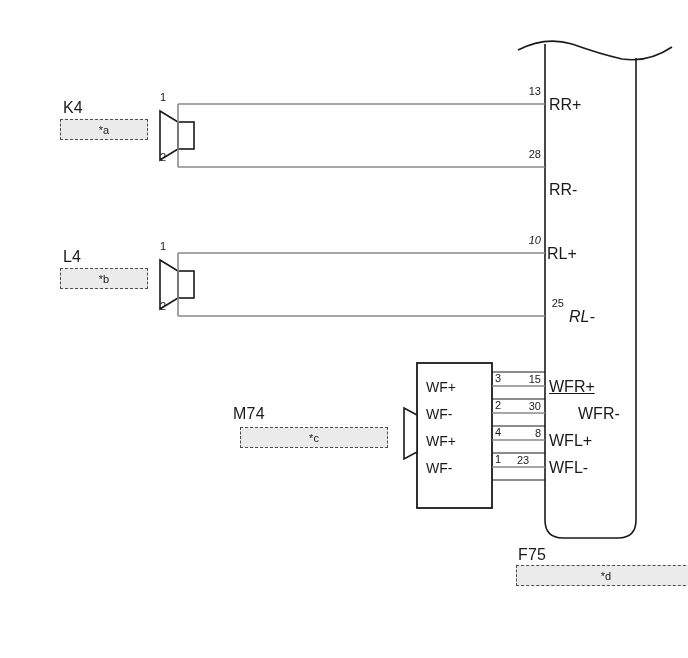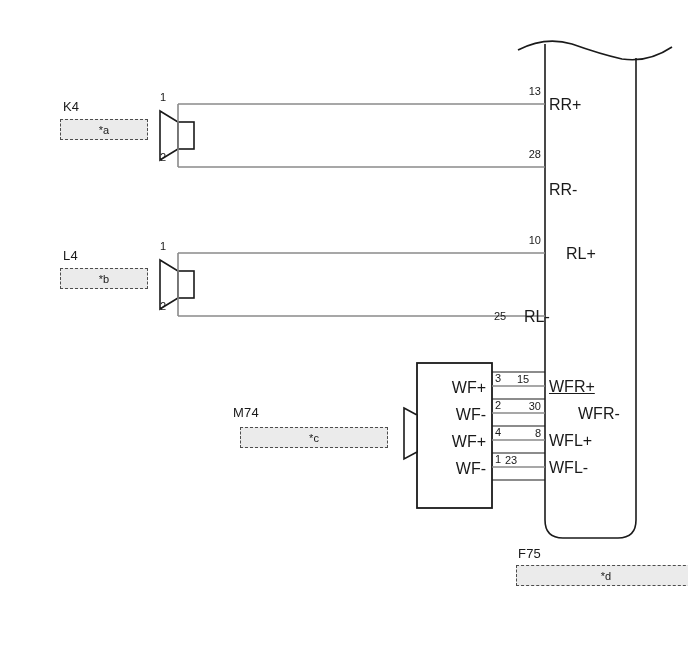--- a/index.html
+++ b/index.html
@@ -20,21 +20,21 @@
   }
   #wire-layer {
     position: absolute;
     left: 0;
     top: 0;
     width: 688px;
     height: 658px;
   }
   .dev-label {
     position: absolute;
-    font-size: 13px;
+    font-size: 16px;
     color: #1a1a1a;
     white-space: nowrap;
     letter-spacing: 0.2px;
   }
   .note-box {
     position: absolute;
     background: #ebebeb;
     border: 1px solid #4d4d4d;
     border-style: dashed;
     box-sizing: border-box;
@@ -51,24 +51,23 @@
     white-space: nowrap;
   }
   .term-name {
     position: absolute;
     font-size: 16px;
     color: #1a1a1a;
     white-space: nowrap;
   }
   .inner-term {
     position: absolute;
-    font-size: 16px;
-    color: #1a1a1a;
-    white-space: nowrap;
-    text-align: right;
+    font-size: 14px;
+    color: #1a1a1a;
+    white-space: nowrap;
   }
   .spk-pin {
     position: absolute;
     font-size: 11px;
     color: #1a1a1a;
   }
 </style>
 </head>
 <body>
 
@@ -181,29 +180,29 @@
   <div class="pin-num" style="left:495px; top:453px;">1</div>
 
   <div class="dev-label" style="left:518px; top:546px;">F75</div>
 
   <div class="note-box" style="left:516px; top:565px; width:180px; height:21px;">
     <span>*d</span>
   </div>
 
   <div class="pin-num" style="left:505px; top:85px; width:36px; text-align:right;">13</div>
   <div class="pin-num" style="left:505px; top:148px; width:36px; text-align:right;">28</div>
-  <div class="pin-num" style="left:505px; top:234px; width:36px; text-align:right;">10</div>
-  <div class="pin-num" style="left:494px; top:297px; width:36px; margin-top:13px;">25</div>
-  <div class="pin-num" style="left:505px; top:373px; width:36px; text-align:center;">15</div>
+  <div class="pin-num" style="left:505px; top:234px; width:36px; text-align:right;font-style:italic;">10</div>
+  <div class="pin-num" style="left:528px; top:297px; width:36px; text-align:right;">25</div>
+  <div class="pin-num" style="left:505px; top:373px; width:36px; text-align:right;">15</div>
   <div class="pin-num" style="left:505px; top:400px; width:36px; text-align:right;">30</div>
   <div class="pin-num" style="left:505px; top:427px; width:36px; text-align:right;">8</div>
-  <div class="pin-num" style="left:505px; top:454px; width:36px; text-align:left;">23</div>
+  <div class="pin-num" style="left:505px; top:454px; width:36px; text-align:center;">23</div>
 
   <div class="term-name" style="left:549px; top:96px;">RR+</div>
   <div class="term-name" style="left:549px; top:159px;margin-top:22px;">RR-</div>
-  <div class="term-name" style="left:566px; top:245px;">RL+</div>
-  <div class="term-name" style="left:524px; top:308px;">RL-</div>
+  <div class="term-name" style="left:547px; top:245px;">RL+</div>
+  <div class="term-name" style="left:569px; top:308px;font-style:italic;">RL-</div>
   <div class="term-name" style="left:549px; top:378px;text-decoration:underline;">WFR+</div>
   <div class="term-name" style="left:578px; top:405px;">WFR-</div>
   <div class="term-name" style="left:549px; top:432px;">WFL+</div>
   <div class="term-name" style="left:549px; top:459px;">WFL-</div>
 
 </div>
 
 </body></html>

